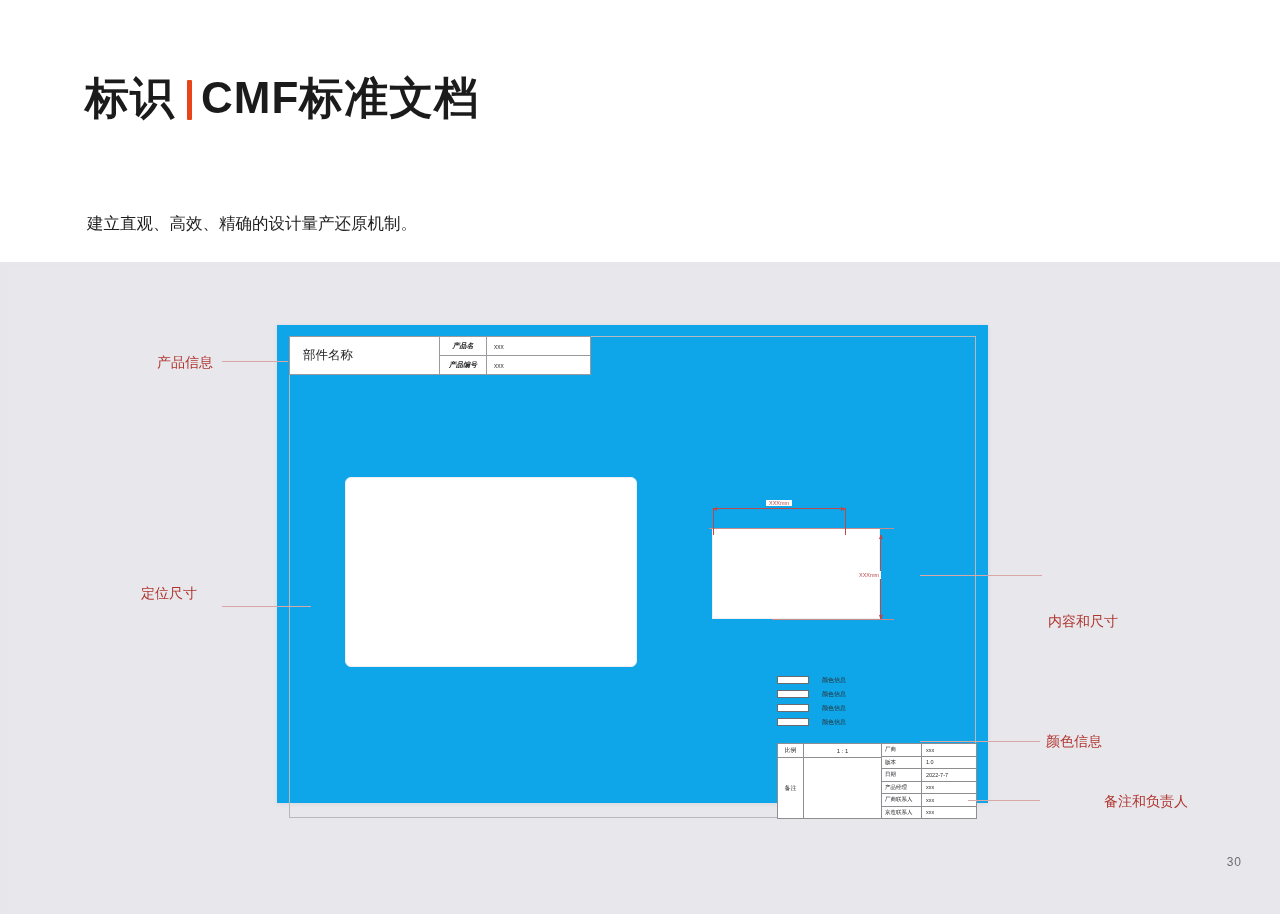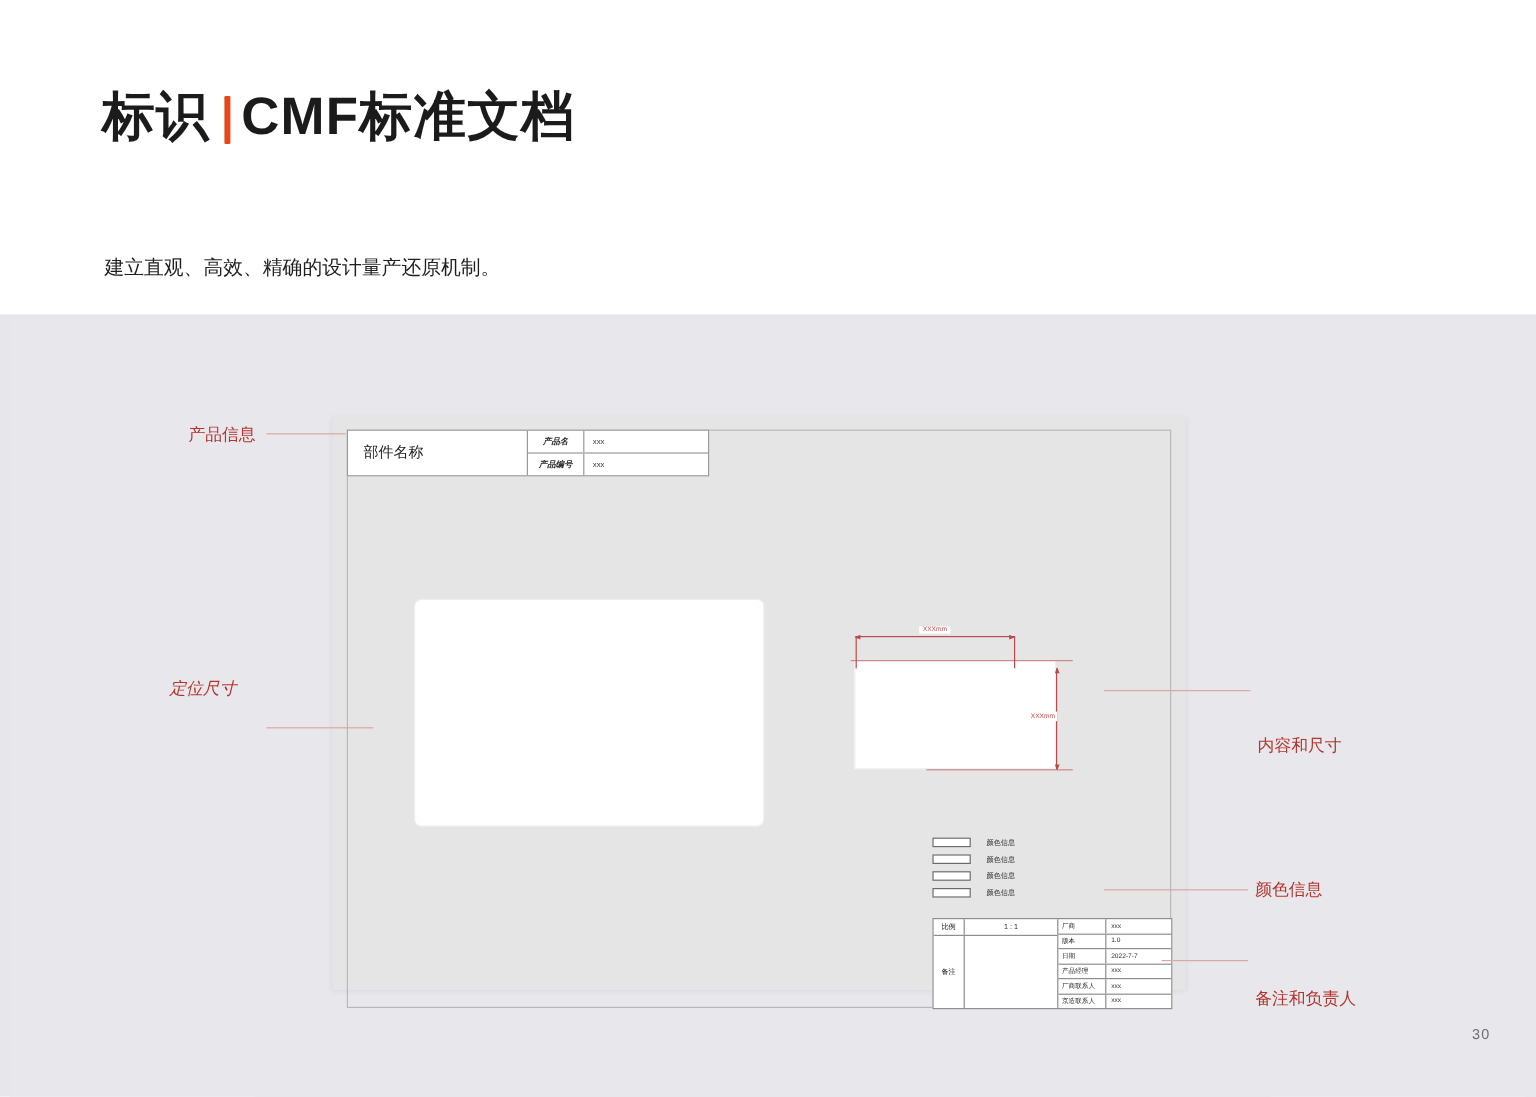--- a/index.html
+++ b/index.html
@@ -39,23 +39,23 @@
     position:absolute; left:0; top:262px; width:1280px; height:652px;
     background:#e7e7eb;
   }
   .stage-inner-shade {
     position:absolute; left:8px; top:4px; width:1272px; height:648px;
     background:#e8e8ec;
   }
 
   
   .sheet {
-    position:absolute; left:277px; top:347px;
+    position:absolute; left:277px; top:325px;
     width:711px; height:478px;
-    background:#e5e5e5;
+    background:#0ea5e9;
     box-shadow:0 1px 5px rgba(0,0,0,0.07);
   }
   .sheet-border {
     position:absolute; left:12px; top:11px;
     width:687px; height:482px;
     border:1px solid #b9b9bd;
   }
 
   
   .info-table {
@@ -285,27 +285,27 @@
           <div class="bt-r-k">京造联系人</div>
           <div class="bt-r-v">xxx</div>
         </div>
       </div>
     </div>
   </div>
 
   <div class="anno" style="left:141px; top:354px;margin-left:16px;">产品信息</div>
   <div class="anno-line" style="left:222px; top:361px; width:66px;"></div>
 
-  <div class="anno" style="left:141px; top:565px;font-style:italic;">定位尺寸</div>
+  <div class="anno" style="left:141px; top:585px;">定位尺寸</div>
   <div class="anno-line" style="left:222px; top:606px; width:89px;"></div>
 
   <div class="anno" style="left:1048px; top:565px;margin-top:48px;">内容和尺寸</div>
   <div class="anno-line" style="left:920px; top:575px; width:122px;"></div>
 
   <div class="anno" style="left:1046px; top:733px;">颜色信息</div>
   <div class="anno-line" style="left:920px; top:741px; width:120px;"></div>
 
-  <div class="anno" style="left:1046px; top:793px;margin-top:31px;">备注和负责人</div>
+  <div class="anno" style="left:1104px; top:793px;">备注和负责人</div>
   <div class="anno-line" style="left:968px; top:800px; width:72px;"></div>
 
   <div class="pagenum">30</div>
 
 </div>
 
 </body></html>

